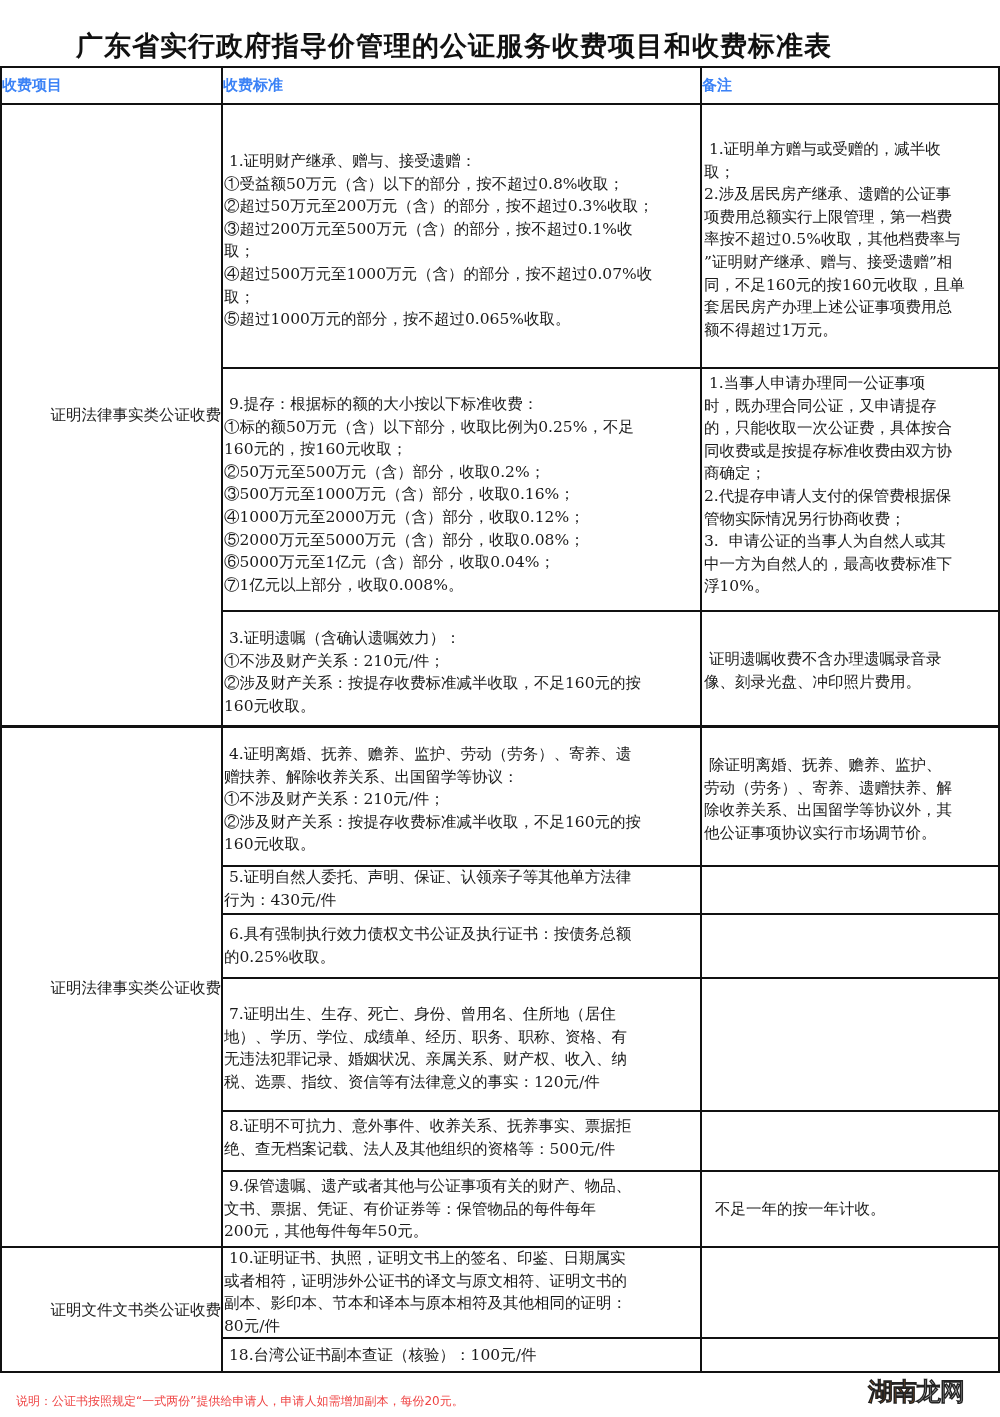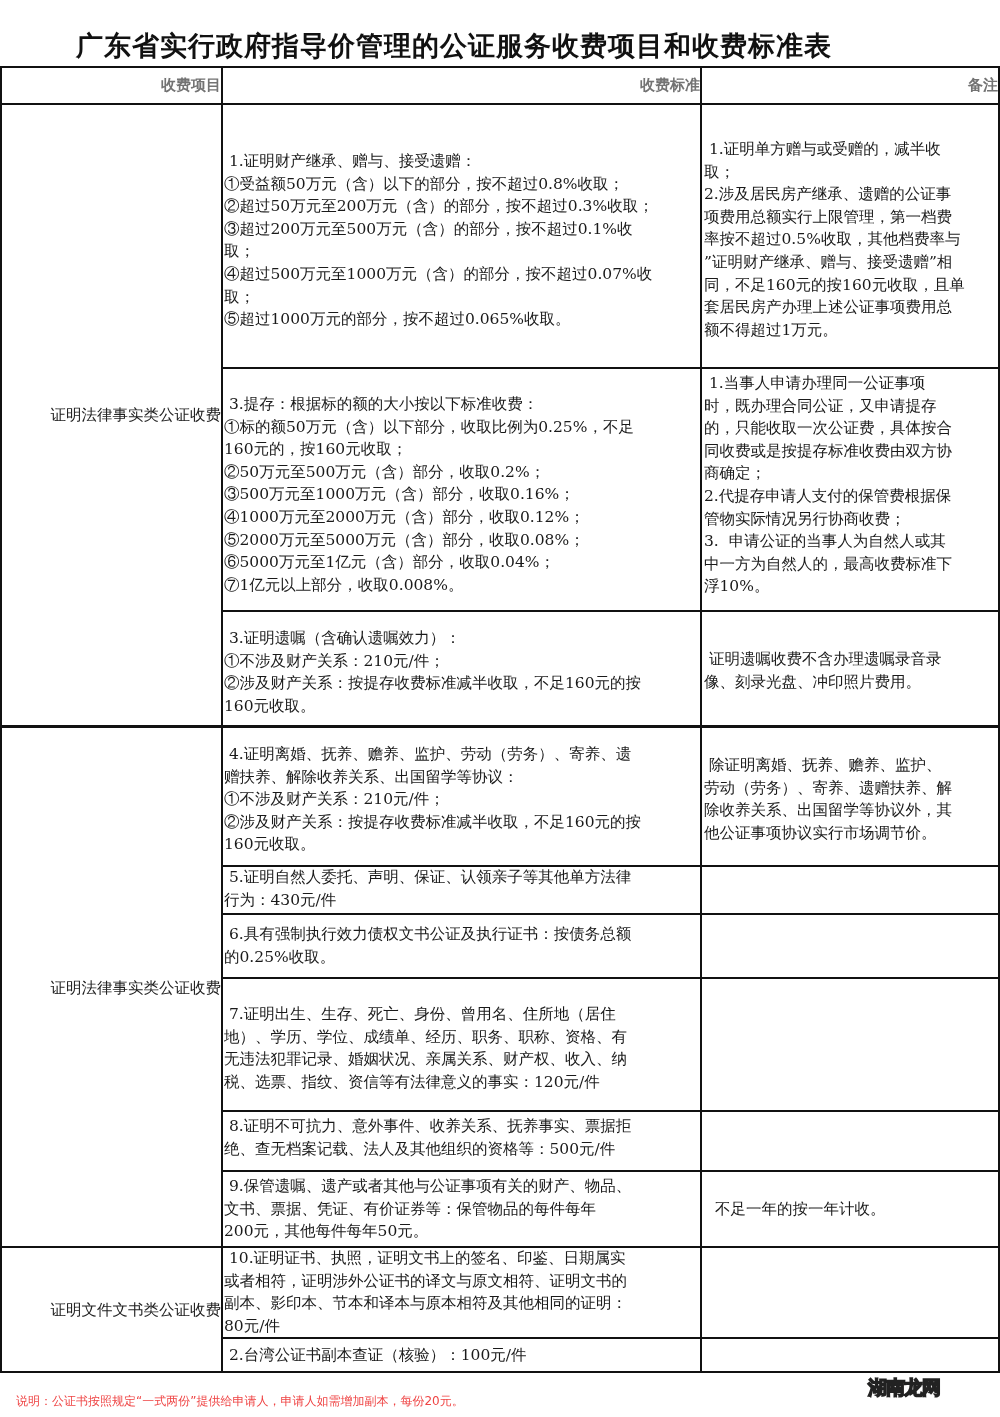--- a/index.html
+++ b/index.html
@@ -10,32 +10,32 @@
     font-family: "DejaVu Sans", "Liberation Sans", sans-serif;
     font-size: 27px; font-weight: bold; letter-spacing: 1px; color: #111;
   }
   .grid-line { position: absolute; background: #111; }
   .cell {
     position: absolute; font-size: 15.5px; line-height: 22.6px; color: #1a1a1a;
     white-space: pre-wrap; word-break: break-all;
   }
   .hdr {
     position: absolute; font-family: "DejaVu Sans", "Liberation Sans", sans-serif;
-    font-weight: bold; font-size: 15px; text-align: right; color: #737373;
+    font-weight: bold; font-size: 15px; text-align: left; color: #3b82f6;
   }
   .cat {
     position: absolute; left: 2px; width: 219px; text-align: right;
     font-size: 15.5px; color: #222;
   }
   .note-bottom {
     position: absolute; left: 16px; top: 1393px; font-size: 12px; color: #ef4444;
     font-family: "DejaVu Sans", "Liberation Sans", sans-serif;
   }
   .watermark {
-    position: absolute; left: 868px; top: 1375px; font-size: 19px; font-weight: bold;
+    position: absolute; left: 868px; top: 1375px; font-size: 25px; font-weight: normal;
     font-family: "DejaVu Sans", "Liberation Sans", sans-serif;
     -webkit-text-stroke: 1.5px #222; letter-spacing: -1px;
   }
   .wm-a { color: #e87a1c; }
   .wm-b { color: #ffffff; }
 </style>
 </head>
 <body>
 
 <div class="title">广东省实行政府指导价管理的公证服务收费项目和收费标准表</div>
@@ -71,21 +71,21 @@
 <div class="cat" style="top:1300px;padding-left:24px;">证明文件文书类公证收费</div>
 
 <div class="cell" style="left:224px;top:150px;width:476px;"> 1.证明财产继承、赠与、接受遗赠：
 ①受益额50万元（含）以下的部分，按不超过0.8%收取；
 ②超过50万元至200万元（含）的部分，按不超过0.3%收取；
 ③超过200万元至500万元（含）的部分，按不超过0.1%收
 取；
 ④超过500万元至1000万元（含）的部分，按不超过0.07%收
 取；
 ⑤超过1000万元的部分，按不超过0.065%收取。</div>
-<div class="cell" style="left:224px;top:393px;width:476px;"> 3.提存：根据标的额的大小按以下标准收费：
+<div class="cell" style="left:224px;top:393px;width:476px;"> 9.提存：根据标的额的大小按以下标准收费：
 ①标的额50万元（含）以下部分，收取比例为0.25%，不足
 160元的，按160元收取；
 ②50万元至500万元（含）部分，收取0.2%；
 ③500万元至1000万元（含）部分，收取0.16%；
 ④1000万元至2000万元（含）部分，收取0.12%；
 ⑤2000万元至5000万元（含）部分，收取0.08%；
 ⑥5000万元至1亿元（含）部分，收取0.04%；
 ⑦1亿元以上部分，收取0.008%。</div>
 <div class="cell" style="left:224px;top:627px;width:476px;"> 3.证明遗嘱（含确认遗嘱效力）：
 ①不涉及财产关系：210元/件；
@@ -106,21 +106,21 @@
 税、选票、指纹、资信等有法律意义的事实：120元/件</div>
 <div class="cell" style="left:224px;top:1115px;width:476px;"> 8.证明不可抗力、意外事件、收养关系、抚养事实、票据拒
 绝、查无档案记载、法人及其他组织的资格等：500元/件</div>
 <div class="cell" style="left:224px;top:1175px;width:476px;"> 9.保管遗嘱、遗产或者其他与公证事项有关的财产、物品、
 文书、票据、凭证、有价证券等：保管物品的每件每年
 200元，其他每件每年50元。</div>
 <div class="cell" style="left:224px;top:1247px;width:476px;"> 10.证明证书、执照，证明文书上的签名、印鉴、日期属实
 或者相符，证明涉外公证书的译文与原文相符、证明文书的
 副本、影印本、节本和译本与原本相符及其他相同的证明：
 80元/件</div>
-<div class="cell" style="left:224px;top:1344px;width:476px;"> 2.台湾公证书副本查证（核验）：100元/件</div>
+<div class="cell" style="left:224px;top:1344px;width:476px;"> 18.台湾公证书副本查证（核验）：100元/件</div>
 
 <div class="cell" style="left:704px;top:138px;width:294px;"> 1.证明单方赠与或受赠的，减半收
 取；
 2.涉及居民房产继承、遗赠的公证事
 项费用总额实行上限管理，第一档费
 率按不超过0.5%收取，其他档费率与
 ”证明财产继承、赠与、接受遗赠”相
 同，不足160元的按160元收取，且单
 套居民房产办理上述公证事项费用总
 额不得超过1万元。</div>

